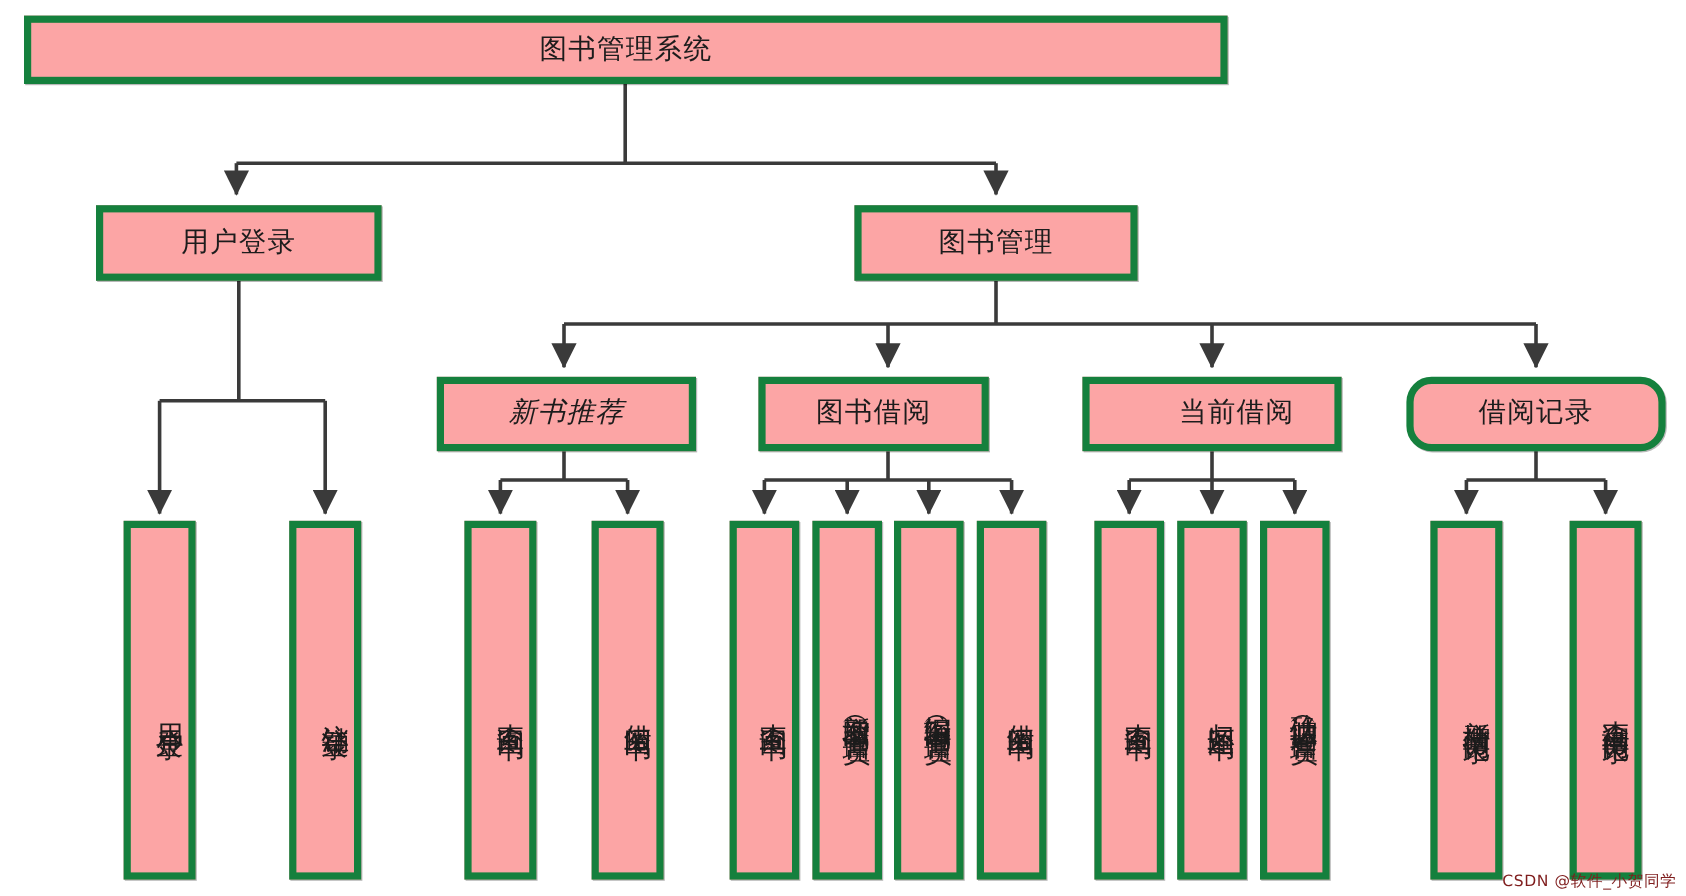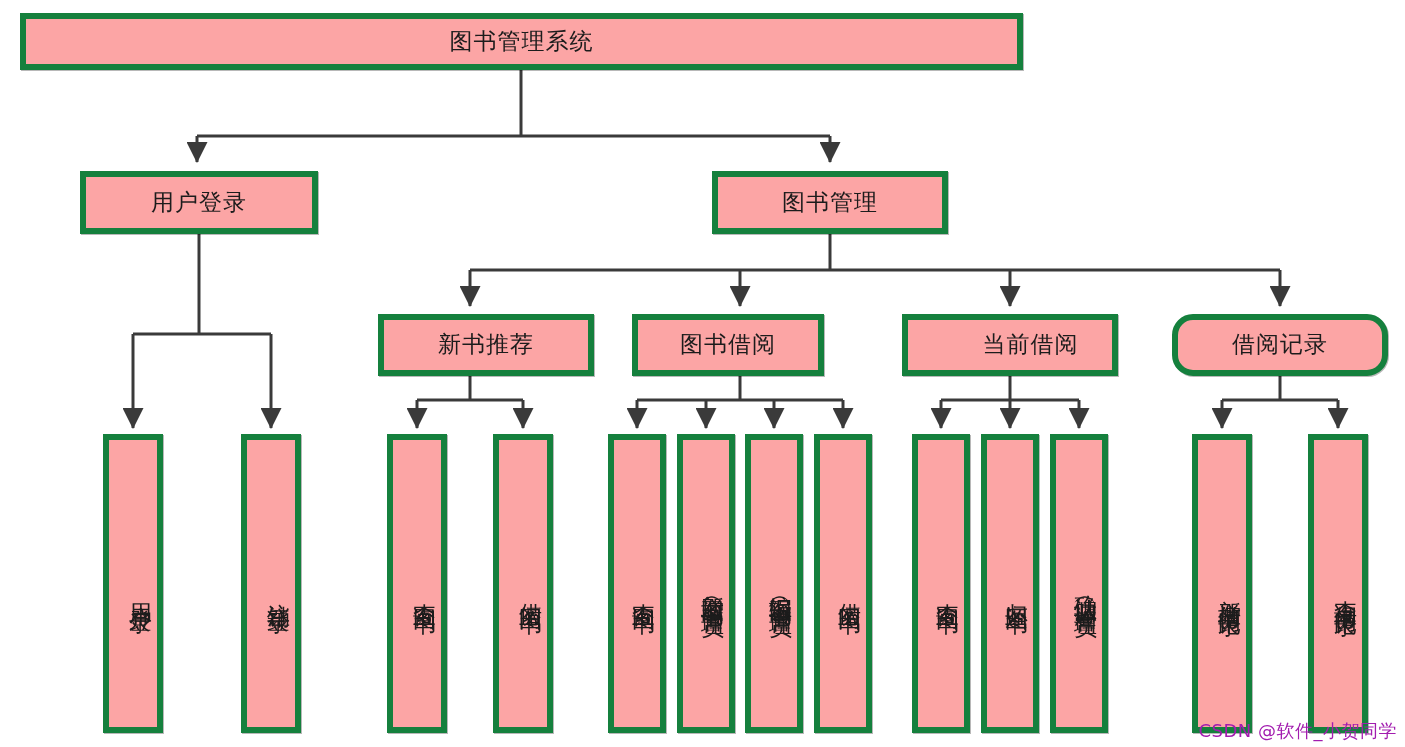--- a/index.html
+++ b/index.html
@@ -52,22 +52,22 @@
     white-space: nowrap;
   }
   .node.vert .vlabel {
     writing-mode: vertical-rl;
     text-orientation: upright;
   }
   .watermark {
     position: absolute;
     right: 8px;
     bottom: 4px;
-    font-size: 18px;
-    color: #a21caf;
+    font-size: 13px;
+    color: #7f1d1d;
     letter-spacing: 0.5px;
     white-space: nowrap;
   }
 </style>
 </head>
 <body>
 
 <div id="canvas">
 
   <svg id="edges" viewBox="0 0 1405 747" xmlns="http://www.w3.org/2000/svg">
@@ -125,21 +125,21 @@
   </div>
 
   <div class="node horiz" style="left:80px; top:171px; width:238px; height:63px;">
     <span>用户登录</span>
   </div>
 
   <div class="node horiz" style="left:712px; top:171px; width:236px; height:63px;">
     <span>图书管理</span>
   </div>
 
-  <div class="node horiz" style="left:378px; top:314px; width:216px; height:62px;">
+  <div class="node horiz" style="left:364px; top:314px; width:216px; height:62px;font-style:italic;">
     <span>新书推荐</span>
   </div>
 
   <div class="node horiz" style="left:632px; top:314px; width:192px; height:62px;">
     <span>图书借阅</span>
   </div>
 
   <div class="node horiz" style="left:902px; top:314px; width:216px; height:62px;padding-left:41px;">
     <span>当前借阅</span>
   </div>

